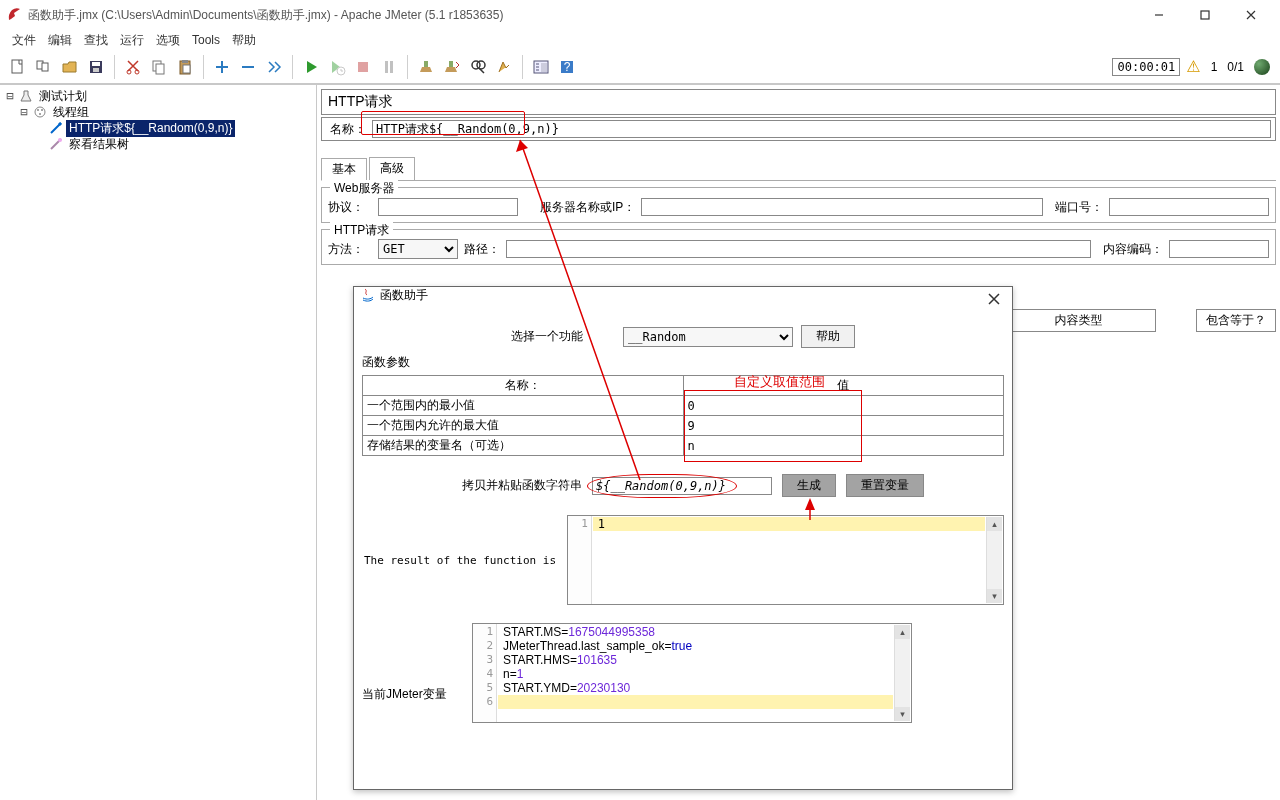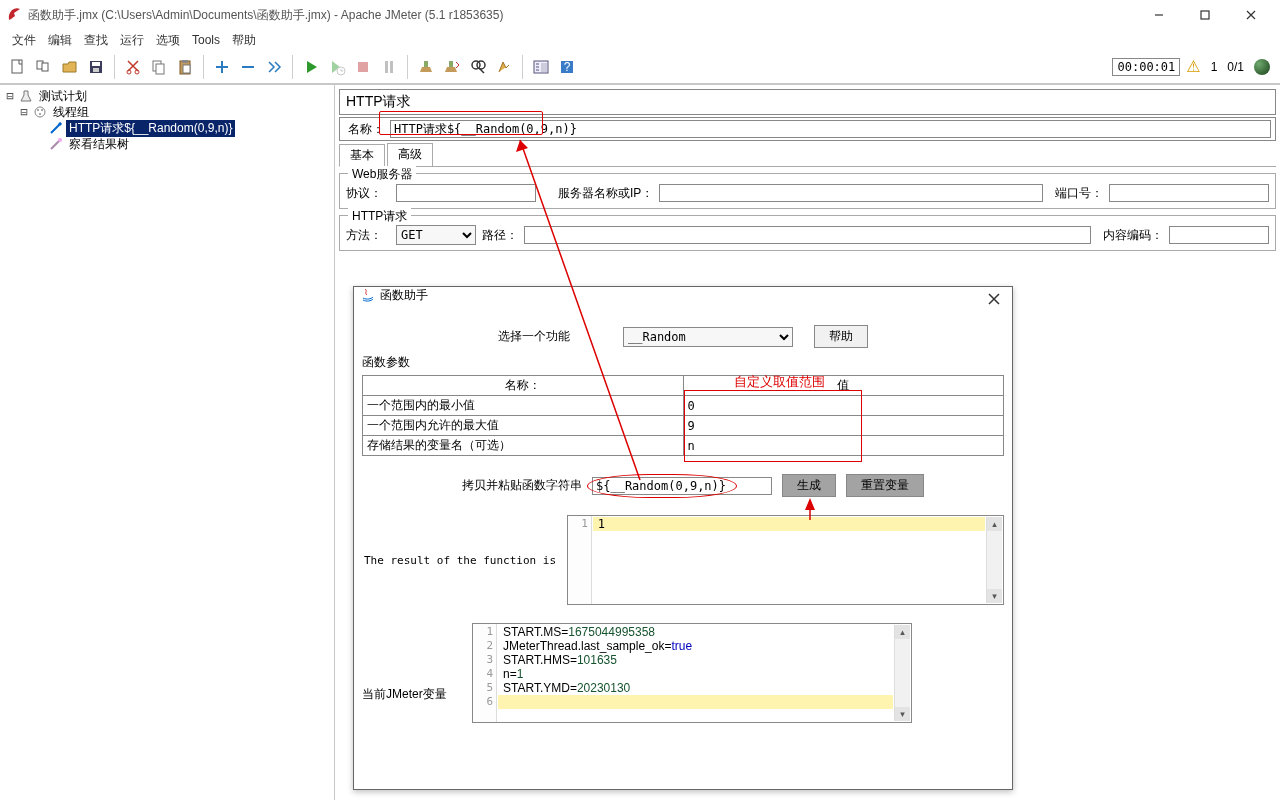--- a/index.html
+++ b/index.html
@@ -45,58 +45,58 @@
 .row-field { display: flex; align-items: center; padding: 2px 0; }
 .row-field .lab { width: 46px; padding-left: 4px; }
 .row-field input.full { flex: 1; border: 1px solid #888; height: 18px; padding: 0 3px; font-family: monospace; }
 .name-hl { position: absolute; border: 1px solid #d00; pointer-events: none; border-radius: 2px; }
 .grp { border: 1px solid #aaa; margin: 6px 0 2px; position: relative; padding: 8px 6px 4px; }
 .grp .legend { position: absolute; top: -8px; left: 8px; background: #fff; padding: 0 4px; font-size: 12px; }
 .grp .line { display: flex; align-items: center; gap: 6px; height: 22px; }
 .grp .line .label { min-width: 44px; }
 .grp input { border: 1px solid #888; height: 18px; padding: 0 3px; font-family: monospace; }
 select.combo { border: 1px solid #888; height: 20px; font-family: monospace; background: #f7f7f7; }
-.tabs { display: flex; border-bottom: 1px solid #aaa; margin-top: 2px; }
+.tabs { display: flex; border-bottom: 1px solid #aaa; margin-top: 16px; }
 .tabs .tab { border: 1px solid #aaa; border-bottom: none; padding: 2px 10px; margin-right: 2px; background: #fff; }
 .tabs .tab.active { background: #fff; border-bottom: 1px solid #fff; position: relative; top: 1px; }
 .below-tabs { position: relative; }
 .param-head { display: flex; align-items: center; gap: 40px; margin-top: 44px; }
 .param-head .th { border: 1px solid #888; padding: 2px 6px; text-align: center; }
 
 
 .dlg { position: absolute; left: 353px; top: 286px; width: 660px; height: 504px; background: #fff; border: 1px solid #666; box-shadow: 0 2px 6px rgba(0,0,0,.25); }
 .dlg .dlg-title { height: 24px; display: flex; align-items: flex-start; padding: 0 6px; background: #fff; }
 .dlg .dlg-title .jicon { width: 16px; height: 16px; margin-right: 4px; }
 .dlg .dlg-close { margin-left: auto; width: 24px; height: 24px; display: flex; align-items: center; justify-content: center; }
 .dlg-body { position: relative; padding: 8px 8px 0 8px; }
-.dlg-row1 { display: flex; align-items: center; justify-content: center; gap: 21px; margin-top: 6px; }
+.dlg-row1 { display: flex; align-items: center; justify-content: center; gap: 8px; margin-top: 6px; }
 .dlg-row1 select { width: 170px; margin-left: 32px; }
 .dlg-row1 button { border: 1px solid #888; background: #f1f1f1; padding: 2px 14px; }
 .dlg-heading { margin-top: 6px; }
 .ann-red { position: absolute; color: #d00; font-size: 13px; }
 .tbl { width: 100%; border-collapse: collapse; margin-top: 4px; }
 .tbl th, .tbl td { border: 1px solid #888; padding: 1px 4px; text-align: left; height: 16px; font-family: "SimSun", monospace; font-size: 12px; }
 .tbl th { font-weight: normal; background: #fff; text-align: center; }
 .red-box { position: absolute; border: 1px solid #d00; pointer-events: none; }
 .dlg-row2 { display: flex; align-items: center; gap: 10px; margin-top: 18px; justify-content: flex-start; }
 .dlg-row2 .lab { margin-left: 100px; }
 .dlg-row2 .funcstr { border: 1px solid #888; width: 180px; height: 18px; position: relative; }
-.dlg-row2 .funcstr span { font-family: monospace; position: absolute; left: 3px; top: 1px; }
+.dlg-row2 .funcstr span { font-family: monospace; position: absolute; left: 3px; top: 1px; font-style: italic; }
 .dlg-row2 .funcstr .oval { position: absolute; left: -6px; top: -4px; width: 150px; height: 24px; border: 1px solid #d00; border-radius: 50%/60%; }
 .dlg-row2 button { border: 1px solid #888; background: #a3a3a3; padding: 2px 14px; }
 .result-area { display: flex; margin-top: 18px; gap: 6px; }
 .result-lab { width: 200px; display: flex; align-items: center; font-family: monospace; font-size: 11px; padding-left: 2px; }
 .codebox { border: 1px solid #888; position: relative; background: #fff; }
 .codebox .gutter { position: absolute; left: 0; top: 0; bottom: 0; width: 24px; border-right: 1px solid #ddd; background: #fdfdfd; }
 .codebox .ln { position: absolute; left: 0; width: 24px; text-align: right; padding-right: 4px; font-family: monospace; font-size: 11px; color: #999; }
 .codebox .txt { position: absolute; left: 30px; font-family: monospace; font-size: 12px; white-space: pre; }
 .codebox .hl { background: #fff3b0; position: absolute; }
 .codebox .sb { position: absolute; right: 1px; top: 1px; bottom: 1px; width: 16px; background: #f1f1f1; border-left: 1px solid #ddd; }
 .codebox .sb .ar { height: 14px; background: #e3e3e3; display: flex; align-items: center; justify-content: center; font-size: 9px; color: #555; }
-.kw-num { color: #14532d; }
+.kw-num { color: #6d28d9; }
 .kw-bool { color: #0000c0; }
 .vars-area { display: flex; margin-top: 18px; gap: 6px; }
 .vars-lab { width: 104px; display: flex; align-items: flex-end; padding-bottom: 20px; font-size: 12px; }
 
 
 svg.arrows { position: absolute; left: 0; top: 0; width: 1280px; height: 800px; pointer-events: none; }
 svg.arrows line { stroke: #d00; stroke-width: 1.5; }
 svg.arrows polygon { fill: #d00; }
 </style>
 </head>
@@ -341,20 +341,24 @@
       <div class="grp">
         <span class="legend">HTTP请求</span>
         <div class="line">
           <span class="label">方法：</span>
           <select class="combo" style="width:80px"><option>GET</option></select>
           <span>路径：</span>
           <input style="flex: 1 1 0%;">
           <span style="margin-left:6px">内容编码：</span>
           <input style="width: 100px;">
         </div>
+      </div>
+      <div class="param-head" style="margin-left:680px">
+        <span class="th" style="width:155px">内容类型</span>
+        <span class="th" style="width:80px">包含等于？</span>
       </div>
     </div>
   </div>
 </div>
 
 <div class="dlg">
   <div class="dlg-title">
     <span class="jicon"><svg viewBox="0 0 16 16">
           <path d="M5 2c3 2-1 4 2 6" stroke="#c33" fill="none"></path>
           <path d="M3 11c4 2 8 1 10-1" stroke="#06c" fill="none"></path>

